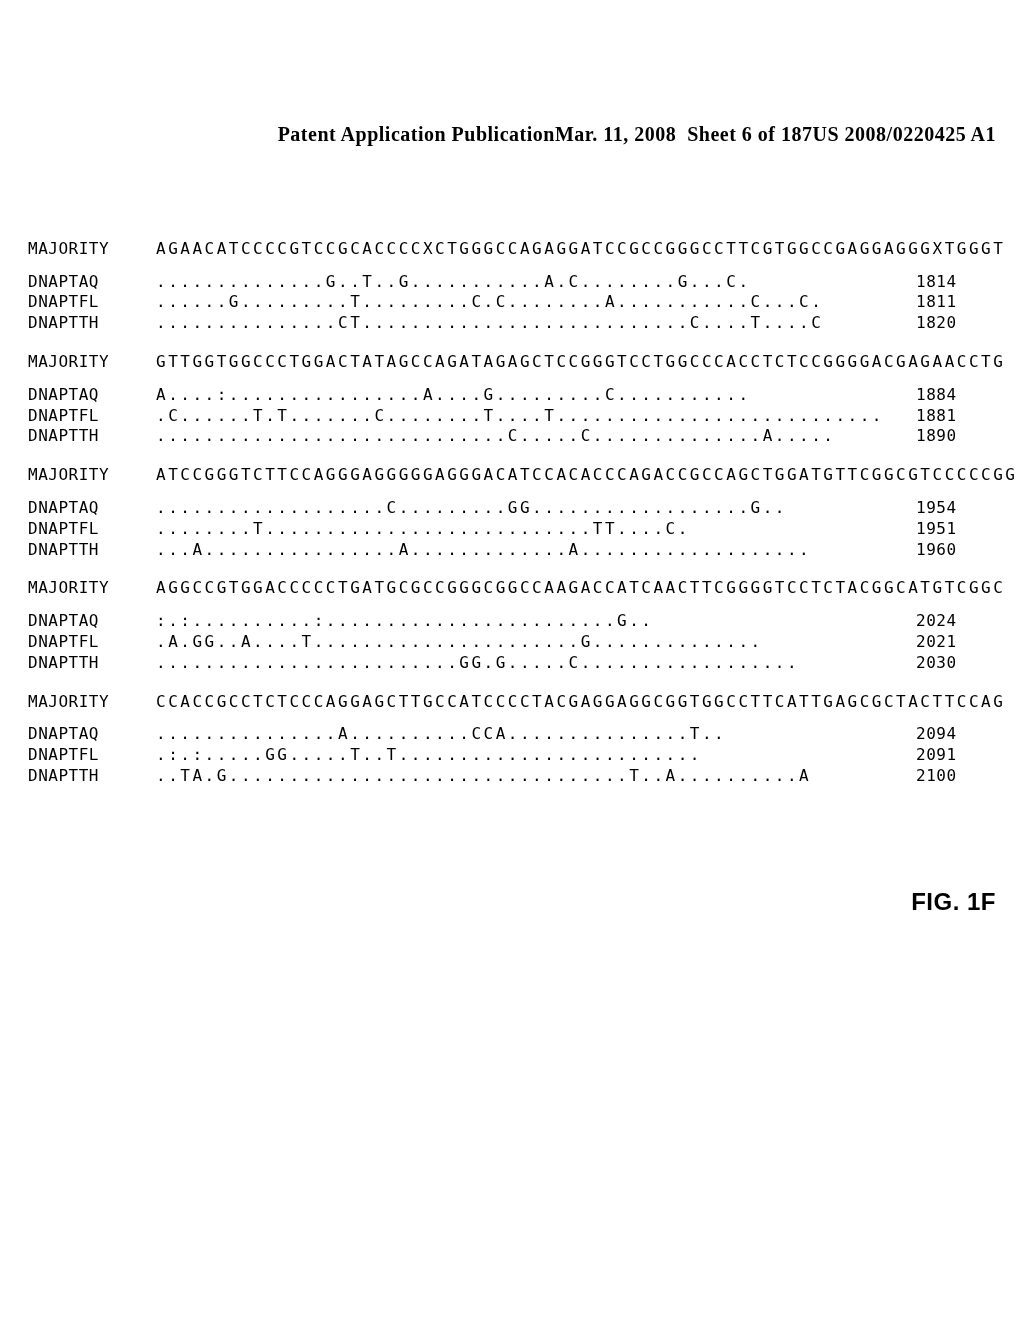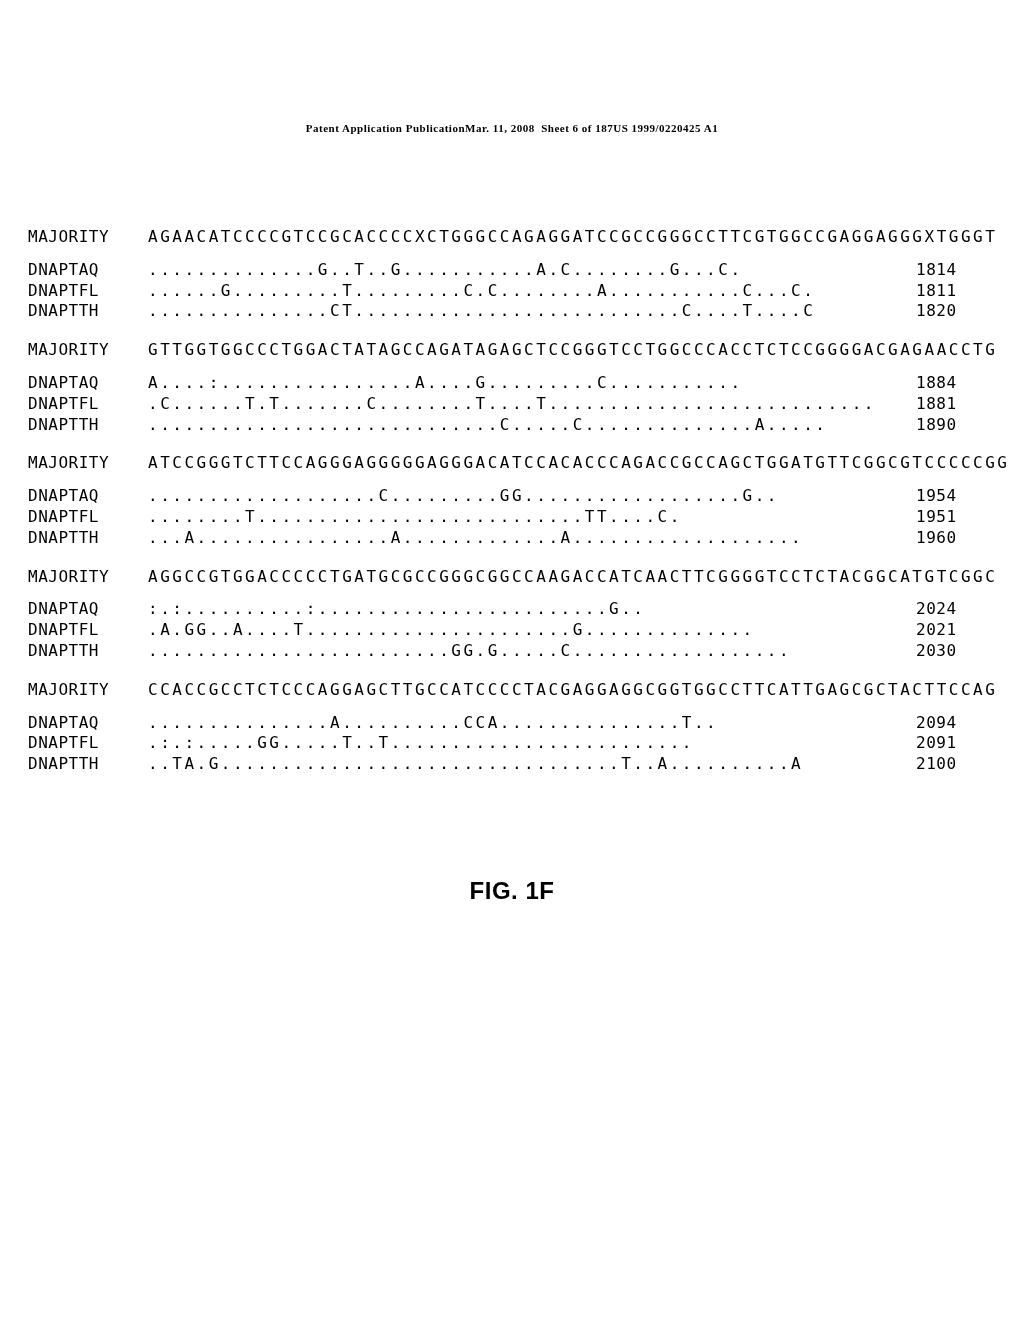--- a/index.html
+++ b/index.html
@@ -8,59 +8,60 @@
       line-height: 1.3;
       padding: 30px 20px;
       white-space: pre;
       letter-spacing: 0.5px;
     }
     .block {
       margin-bottom: 18px;
     }
     .row {
       display: flex;
+      gap: 8px;
     }
     .label {
       width: 120px;
       flex-shrink: 0;
     }
     .seq {
       flex: 1;
       letter-spacing: 2.5px;
     }
     .num {
       width: 80px;
       text-align: left;
       flex-shrink: 0;
     }
     .header-row {
       display: flex;
-      justify-content: center;
+      justify-content: flex-end;
       margin-bottom: 50px;
       font-family: 'Times New Roman', serif;
-      font-size: 11px;
+      font-size: 20px;
       font-weight: bold;
     }
     .fig-label {
-      text-align: center;
+      text-align: right;
       font-family: Arial, sans-serif;
       font-size: 24px;
       font-weight: bold;
       margin-top: 40px;
     }
   </style>
 </head>
 <body>
 
 
 
 <div class="header-row">
   <span>Patent Application Publication</span>
   <span>Mar. 11, 2008  Sheet 6 of 187</span>
-  <span>US 1999/0220425 A1</span>
+  <span>US 2008/0220425 A1</span>
 </div>
 
 <div id="alignment-container"><div class="block"><div class="row"><span class="label">MAJORITY</span><span class="seq">AGAACATCCCCGTCCGCACCCCXCTGGGCCAGAGGATCCGCCGGGCCTTCGTGGCCGAGGAGGGXTGGGT</span><span class="num"></span></div><div style="height: 12px;"></div><div class="row"><span class="label">DNAPTAQ</span><span class="seq">..............G..T..G...........A.C........G...C.</span><span class="num">1814</span></div><div class="row"><span class="label">DNAPTFL</span><span class="seq">......G.........T.........C.C........A...........C...C.</span><span class="num">1811</span></div><div class="row"><span class="label">DNAPTTH</span><span class="seq">...............CT...........................C....T....C</span><span class="num">1820</span></div></div><div class="block"><div class="row"><span class="label">MAJORITY</span><span class="seq">GTTGGTGGCCCTGGACTATAGCCAGATAGAGCTCCGGGTCCTGGCCCACCTCTCCGGGGACGAGAACCTG</span><span class="num"></span></div><div style="height: 12px;"></div><div class="row"><span class="label">DNAPTAQ</span><span class="seq">A....:................A....G.........C...........</span><span class="num">1884</span></div><div class="row"><span class="label">DNAPTFL</span><span class="seq">.C......T.T.......C........T....T...........................</span><span class="num">1881</span></div><div class="row"><span class="label">DNAPTTH</span><span class="seq">.............................C.....C..............A.....</span><span class="num">1890</span></div></div><div class="block"><div class="row"><span class="label">MAJORITY</span><span class="seq">ATCCGGGTCTTCCAGGGAGGGGGAGGGACATCCACACCCAGACCGCCAGCTGGATGTTCGGCGTCCCCCGG</span><span class="num"></span></div><div style="height: 12px;"></div><div class="row"><span class="label">DNAPTAQ</span><span class="seq">...................C.........GG..................G..</span><span class="num">1954</span></div><div class="row"><span class="label">DNAPTFL</span><span class="seq">........T...........................TT....C.</span><span class="num">1951</span></div><div class="row"><span class="label">DNAPTTH</span><span class="seq">...A................A.............A...................</span><span class="num">1960</span></div></div><div class="block"><div class="row"><span class="label">MAJORITY</span><span class="seq">AGGCCGTGGACCCCCTGATGCGCCGGGCGGCCAAGACCATCAACTTCGGGGTCCTCTACGGCATGTCGGC</span><span class="num"></span></div><div style="height: 12px;"></div><div class="row"><span class="label">DNAPTAQ</span><span class="seq">:.:..........:........................G..</span><span class="num">2024</span></div><div class="row"><span class="label">DNAPTFL</span><span class="seq">.A.GG..A....T......................G..............</span><span class="num">2021</span></div><div class="row"><span class="label">DNAPTTH</span><span class="seq">.........................GG.G.....C..................</span><span class="num">2030</span></div></div><div class="block"><div class="row"><span class="label">MAJORITY</span><span class="seq">CCACCGCCTCTCCCAGGAGCTTGCCATCCCCTACGAGGAGGCGGTGGCCTTCATTGAGCGCTACTTCCAG</span><span class="num"></span></div><div style="height: 12px;"></div><div class="row"><span class="label">DNAPTAQ</span><span class="seq">...............A..........CCA...............T..</span><span class="num">2094</span></div><div class="row"><span class="label">DNAPTFL</span><span class="seq">.:.:.....GG.....T..T.........................</span><span class="num">2091</span></div><div class="row"><span class="label">DNAPTTH</span><span class="seq">..TA.G.................................T..A..........A</span><span class="num">2100</span></div></div></div>
 
 <div class="fig-label">FIG. 1F</div>
 
 
 
 
 </body></html>

